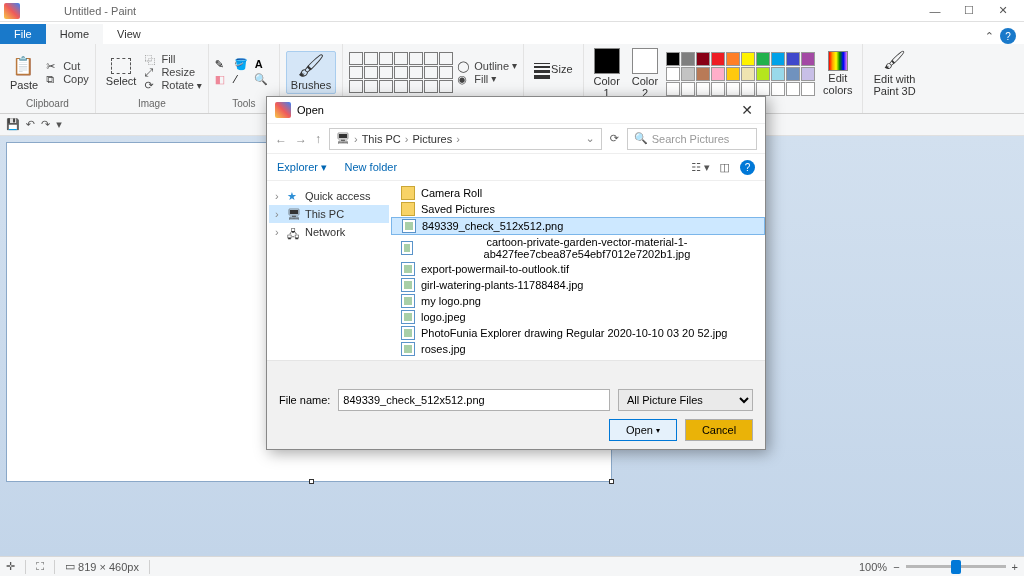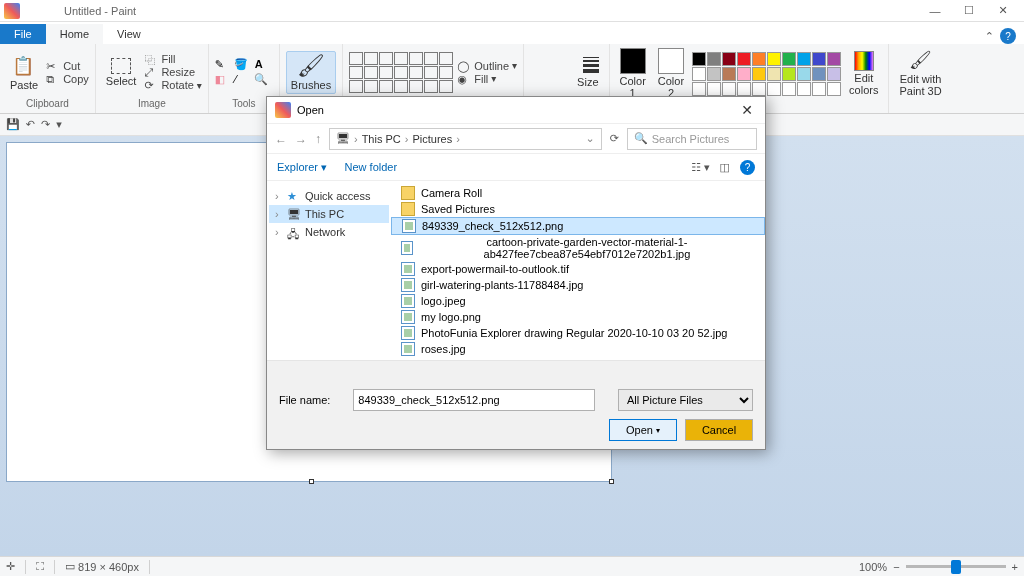--- a/index.html
+++ b/index.html
@@ -28,21 +28,21 @@
   .btn-big .icon { width: 24px; height: 24px; display: flex; align-items: center; justify-content: center; font-size: 18px; }
   .btn-sm { font-size: 10px; color: #444; display: flex; align-items: center; gap: 3px; }
   .btn-sm .ic { width: 14px; height: 12px; display: inline-block; }
   .col { display: flex; flex-direction: column; gap: 1px; }
 
   .brushes { border: 1px solid #a9cdee; background: #d5e6f7; border-radius: 2px; }
 
   .shapes-gal { display: grid; grid-template-columns: repeat(7, 14px); grid-auto-rows: 13px; gap: 1px; }
   .shapes-gal div { border: 1px solid #7a7a7a; font-size: 8px; color: #555; }
 
-  .size-dd { display:flex; flex-direction:column; align-items:flex-end;margin-left:43px; }
+  .size-dd { display:flex; flex-direction:row; align-items:flex-start; }
   .size-dd .bars { display:flex;flex-direction:column;gap:2px;margin-bottom:2px; }
   .size-dd .bars span{display:block;background:#333;height:2px;}
   .color-sw { width: 26px; height: 26px; border: 1px solid #888; }
   .colors-pal { display: grid; grid-template-columns: repeat(10, 14px); grid-auto-rows: 14px; gap: 1px; }
   .colors-pal div { border: 1px solid #999; }
 
   
   .qat { height: 22px; background: #f5f6f7; border-bottom: 1px solid #e0e0e0; display: flex; align-items: center; padding: 0 6px; gap: 6px; color: #555; }
 
   
@@ -82,21 +82,21 @@
   .nav-item .ic { width:14px; height:12px; }
   .file-pane { flex:1; padding:4px 0; overflow:auto;text-align:center; }
   .file-row { display:flex; align-items:center; gap:6px; padding:1px 10px; font-size:11px; }
   .file-row.sel { background:#cde8ff; border:1px solid #7bb6ea; }
   .file-row .ic { width:14px; height:14px; }
   .ic-folder { background:#f8d366; border:1px solid #caa636; }
   .ic-img { background:#fff; border:1px solid #5a93c9; position:relative; }
   .ic-img::after{content:"";position:absolute;inset:2px;background:#a8cfa8;}
 
   .dlg-bottom { border-top:1px solid #e5e5e5; background:#f1f1f1; padding:8px 12px; }
-  .fname-row { display:flex; align-items:center; gap:23px;margin-top:20px; }
+  .fname-row { display:flex; align-items:center; gap:8px;margin-top:20px; }
   .fname-row label { font-size:11px; }
   .fname-row input { flex:1; height:22px; border:1px solid #b0b0b0; padding:0 4px; font-size:11px; }
   .fname-row select { width:135px; height:22px; border:1px solid #b0b0b0; font-size:11px; padding:0 4px; background:#eaeaea; }
   .btn-row { display:flex; justify-content:flex-end; gap:8px; margin-top:8px; }
   .dlg-btn { width:68px; height:22px; border:1px solid #adadad; background:#eab308; font-size:11px; display:flex;align-items:center;justify-content:center; }
   .dlg-btn.primary { border:1px solid #0078d7; background:#e5f1fb; }
 </style>
 </head>
 <body>
 
@@ -404,25 +404,25 @@
         <div class="file-row">
           <span class="ic ic-img"></span>
           <span>export-powermail-to-outlook.tif</span>
         </div>
         <div class="file-row">
           <span class="ic ic-img"></span>
           <span>girl-watering-plants-11788484.jpg</span>
         </div>
         <div class="file-row">
           <span class="ic ic-img"></span>
+          <span>my logo.png</span>
+        </div>
+        <div class="file-row">
+          <span class="ic ic-img"></span>
           <span>logo.jpeg</span>
-        </div>
-        <div class="file-row">
-          <span class="ic ic-img"></span>
-          <span>my logo.png</span>
         </div>
         <div class="file-row">
           <span class="ic ic-img"></span>
           <span>PhotoFunia Explorer drawing Regular 2020-10-10 03 20 52.jpg</span>
         </div>
         <div class="file-row">
           <span class="ic ic-img"></span>
           <span>roses.jpg</span>
         </div>
       </div>

